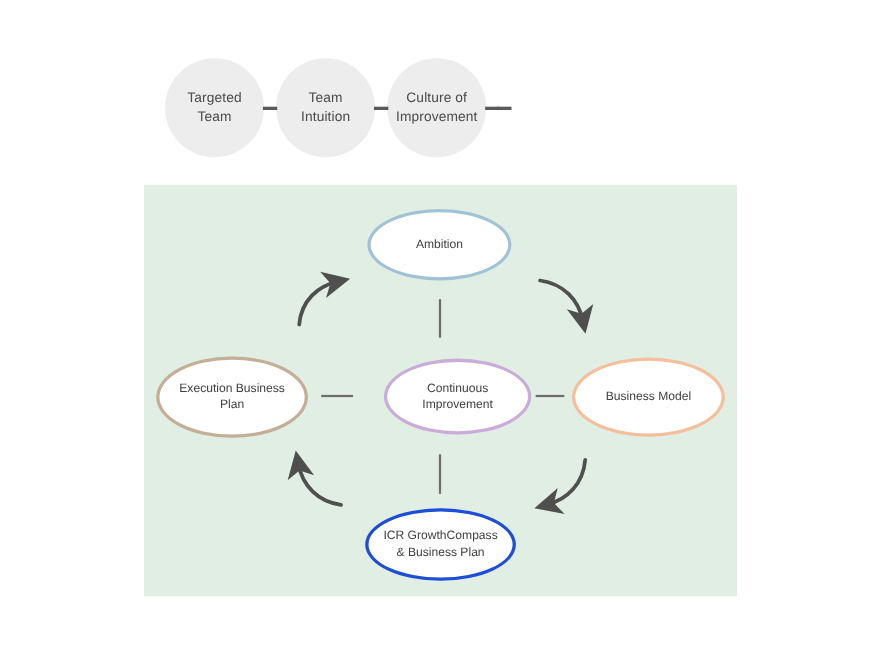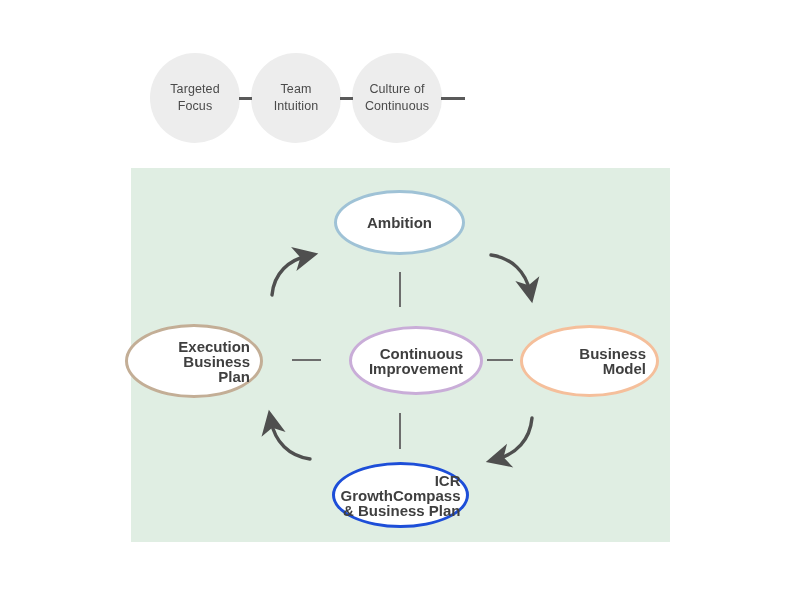--- a/index.html
+++ b/index.html
@@ -67,41 +67,41 @@
   .node {
     position: absolute;
     background: #ffffff;
     border-radius: 50%;
     display: flex;
     align-items: center;
     justify-content: center;
     box-sizing: border-box;
   }
   .node-label {
-    font-size: 15px;
+    font-size: 11px;
     line-height: 15px;
-    font-weight: bold;
+    font-weight: normal;
     color: #3f3f3f;
-    text-align: right;
+    text-align: center;
     white-space: pre-line;
     padding: 0 10px;
   }
 
   #node-ambition {
     left: 334px; top: 190px;
     width: 131px; height: 65px;
     border: 3px solid #9fc2d6;
   }
   #node-center {
     left: 349px; top: 326px;
     width: 134px; height: 69px;
     border: 3px solid #c9add8;
   }
   #node-left {
-    left: 125px; top: 324px;
+    left: 142px; top: 324px;
     width: 138px; height: 74px;
     border: 3px solid #c3ae96;
   }
   #node-right {
     left: 520px; top: 325px;
     width: 139px; height: 72px;
     border: 3px solid #f5bf9b;
   }
   #node-bottom {
     left: 332px; top: 462px;
@@ -128,31 +128,31 @@
     height: 374px;
     pointer-events: none;
   }
 </style>
 </head>
 <body>
 
 <div id="chain-row">
   <div class="chain-circle">
     <span class="chain-label">Targeted
-Focus</span>
+Team</span>
   </div>
   <div class="chain-dash"></div>
   <div class="chain-circle">
     <span class="chain-label">Team
 Intuition</span>
   </div>
   <div class="chain-dash"></div>
   <div class="chain-circle">
     <span class="chain-label">Culture of
-Continuous</span>
+Improvement</span>
   </div>
   <div class="chain-dash"></div>
   <div class="chain-dash"></div>
 </div>
 
 <div id="cycle-panel"></div>
 
 <div class="connector" id="conn-top"></div>
 <div class="connector" id="conn-bottom"></div>
 <div class="connector" id="conn-left"></div>

